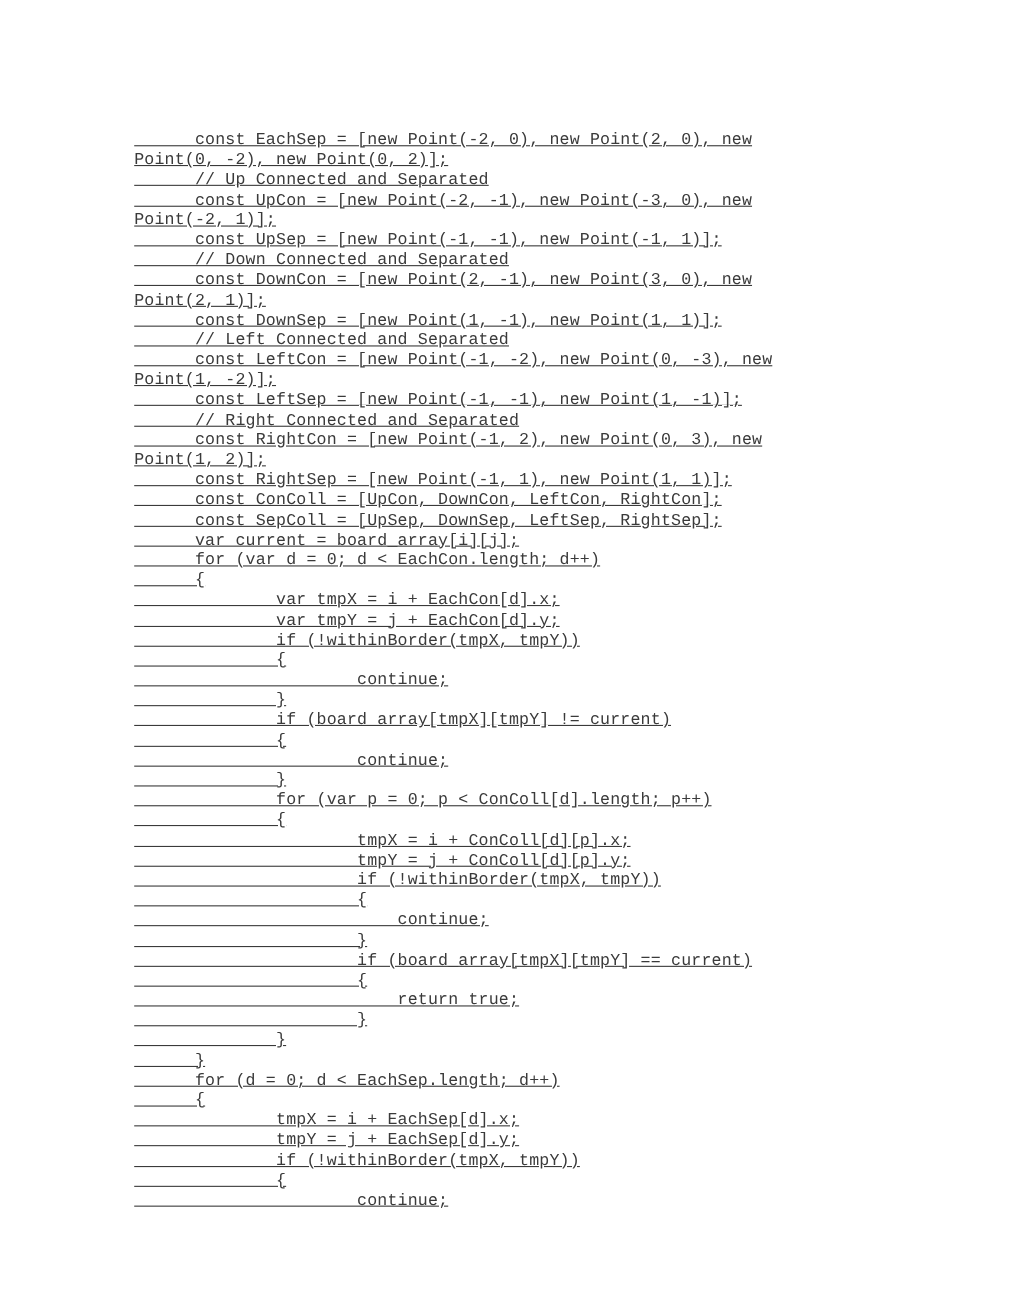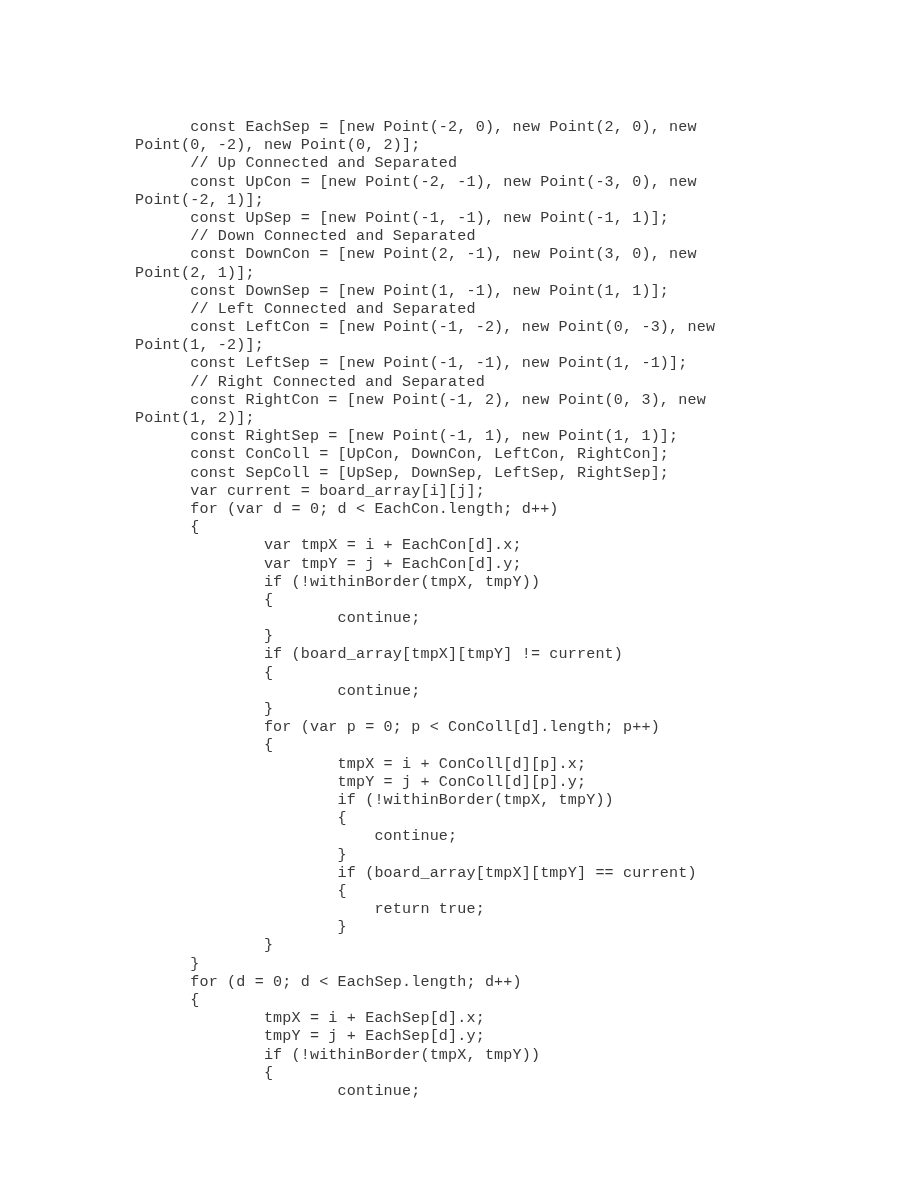--- a/index.html
+++ b/index.html
@@ -15,23 +15,24 @@
     font-family: "Liberation Mono", "DejaVu Sans Mono", monospace;
   }
   #page {
     position: relative;
     width: 920px;
     height: 1191px;
     background: #ffffff;
   }
   #code-listing {
     position: absolute;
-    left: 135px;
+    left: 122px;
     top: 105px;
     width: 700px;
+    text-decoration: underline;
   }
   .code-line {
     font-family: "Liberation Mono", "DejaVu Sans Mono", monospace;
     font-size: 15.1px;
     line-height: 18.2px;
     height: 18.2px;
     color: #3a3a3a;
     white-space: pre;
     letter-spacing: 0.15px;
     -webkit-font-smoothing: antialiased;

